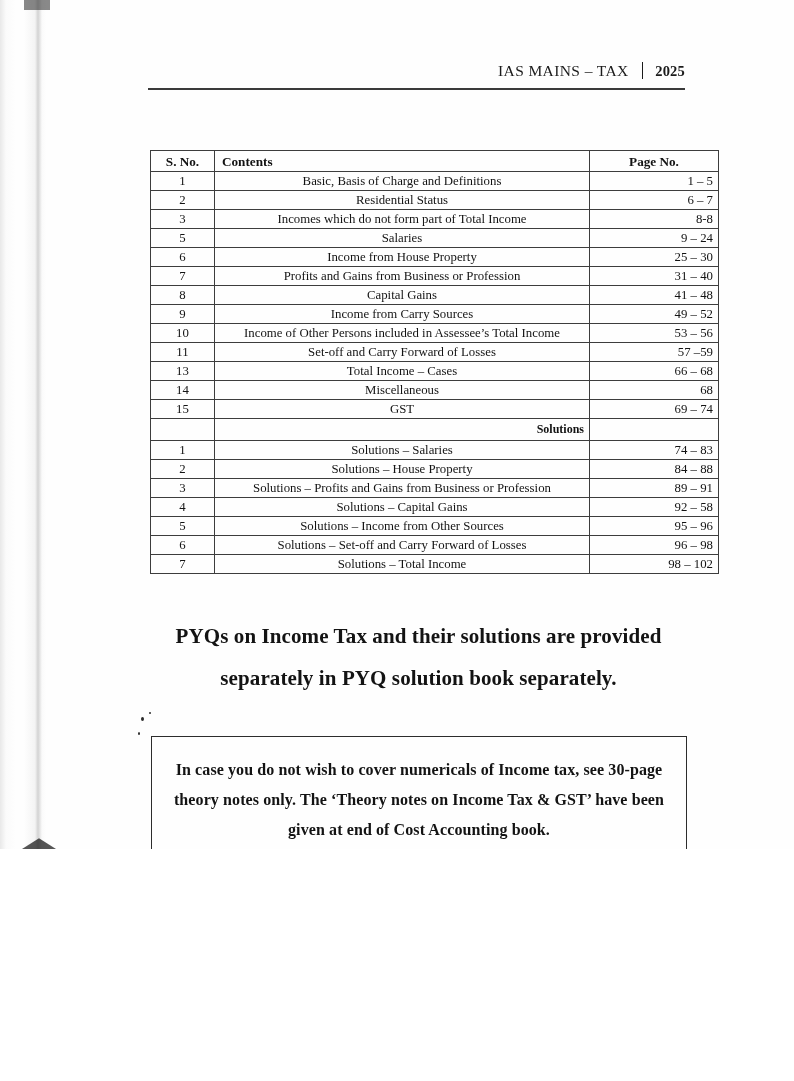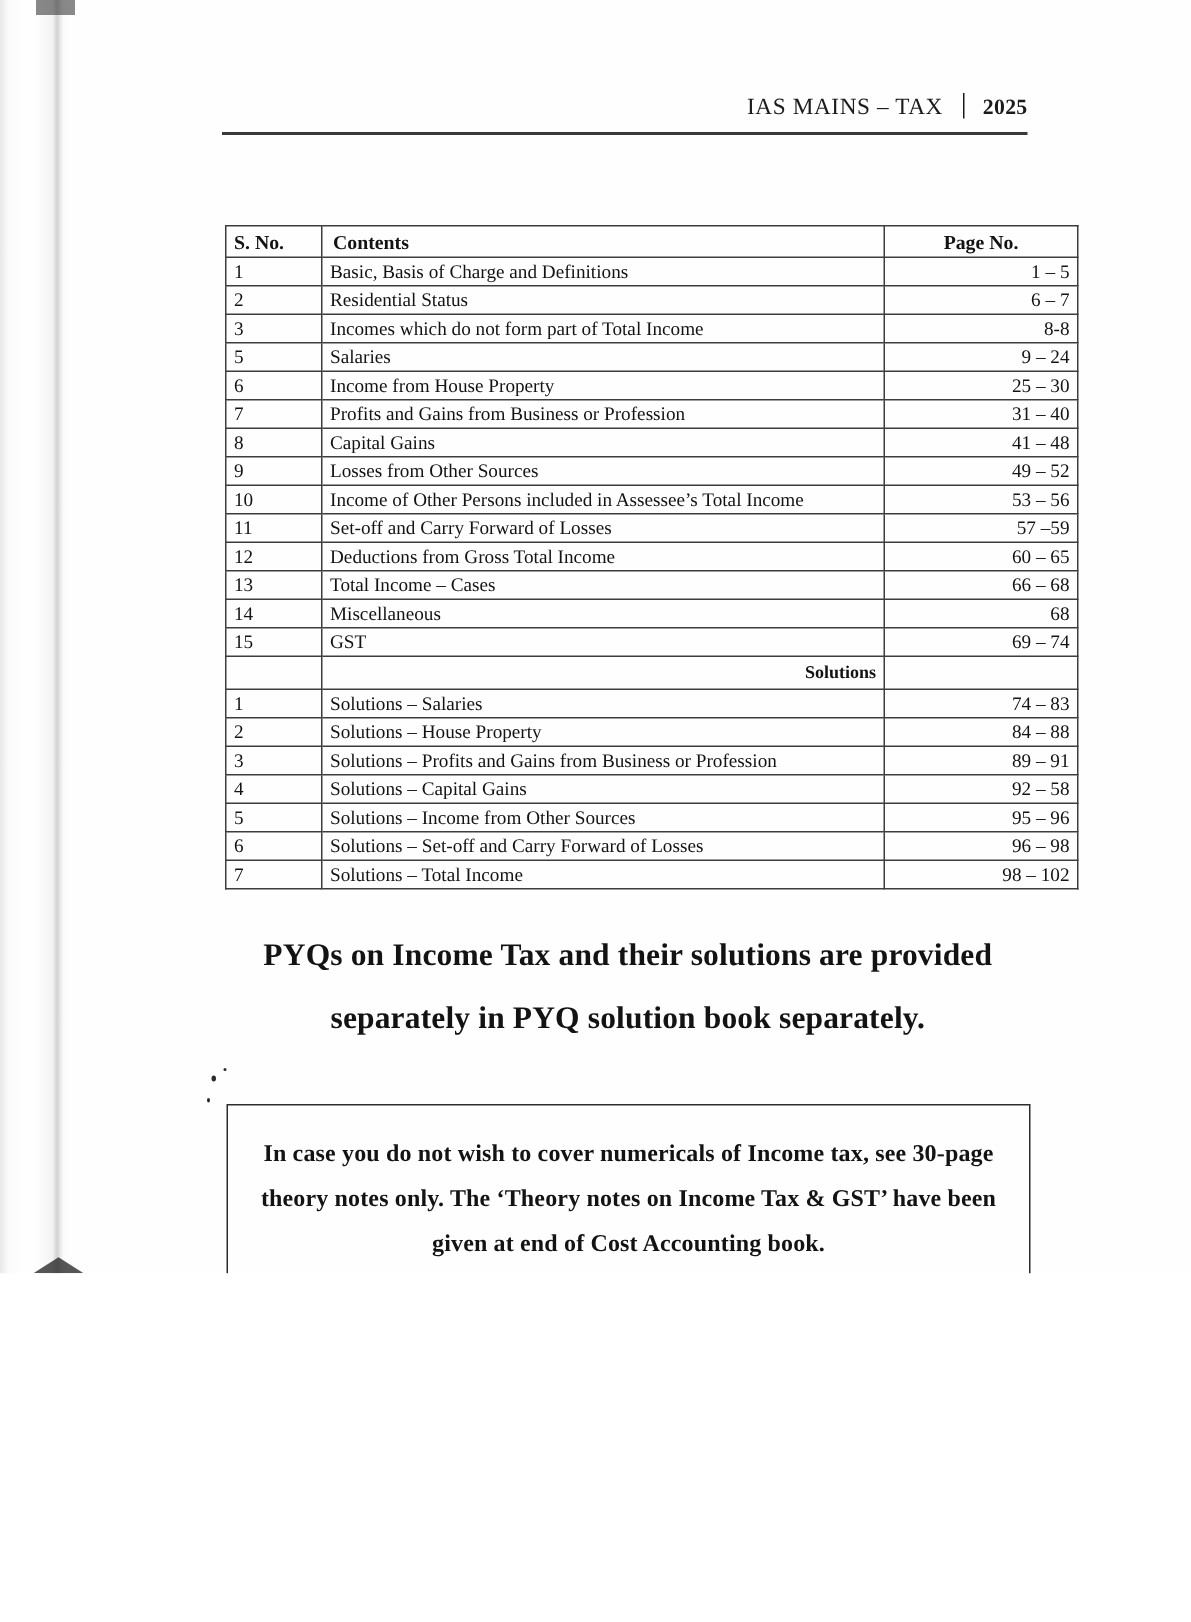--- a/index.html
+++ b/index.html
@@ -117,22 +117,22 @@
     table-layout: fixed;
   }
   .index-table td, .index-table th {
     border: 1px solid #3d3d3d;
     padding: 1px 5px;
     height: 16px;
     line-height: 15px;
     vertical-align: middle;
     font-weight: normal;
   }
-  .col-sn    { width: 53px;  }
-  .col-cont  { width: 362px; text-align: left; }
+  .col-sn    { width: 53px;  text-align: center; }
+  .col-cont  { width: 362px; text-align: center; }
   .col-page  { width: 118px; text-align: right; padding-right: 10px; }
   .index-table thead td {
     font-weight: bold;
     font-size: 13.2px;
     height: 18px;
   }
   .index-table thead .col-cont { text-align: left; padding-left: 7px; margin-top: 15px; }
   .index-table thead .col-page { text-align: center; padding-right: 5px; }
   .section-row td {
     text-align: right;
@@ -254,37 +254,32 @@
           <td class="col-cont">Profits and Gains from Business or Profession</td>
           <td class="col-page">31 – 40</td>
         </tr>
         <tr>
           <td class="col-sn">8</td>
           <td class="col-cont">Capital Gains</td>
           <td class="col-page">41 – 48</td>
         </tr>
         <tr>
           <td class="col-sn">9</td>
-          <td class="col-cont">Losses from Other Sources</td>
+          <td class="col-cont">Income from Carry Sources</td>
           <td class="col-page">49 – 52</td>
         </tr>
         <tr>
           <td class="col-sn">10</td>
           <td class="col-cont">Income of Other Persons included in Assessee’s Total Income</td>
           <td class="col-page">53 – 56</td>
         </tr>
         <tr>
           <td class="col-sn">11</td>
           <td class="col-cont">Set-off and Carry Forward of Losses</td>
           <td class="col-page">57 –59</td>
-        </tr>
-        <tr>
-          <td class="col-sn">12</td>
-          <td class="col-cont">Deductions from Gross Total Income</td>
-          <td class="col-page">60 – 65</td>
         </tr>
         <tr>
           <td class="col-sn">13</td>
           <td class="col-cont">Total Income – Cases</td>
           <td class="col-page">66 – 68</td>
         </tr>
         <tr>
           <td class="col-sn">14</td>
           <td class="col-cont">Miscellaneous</td>
           <td class="col-page">68</td>

